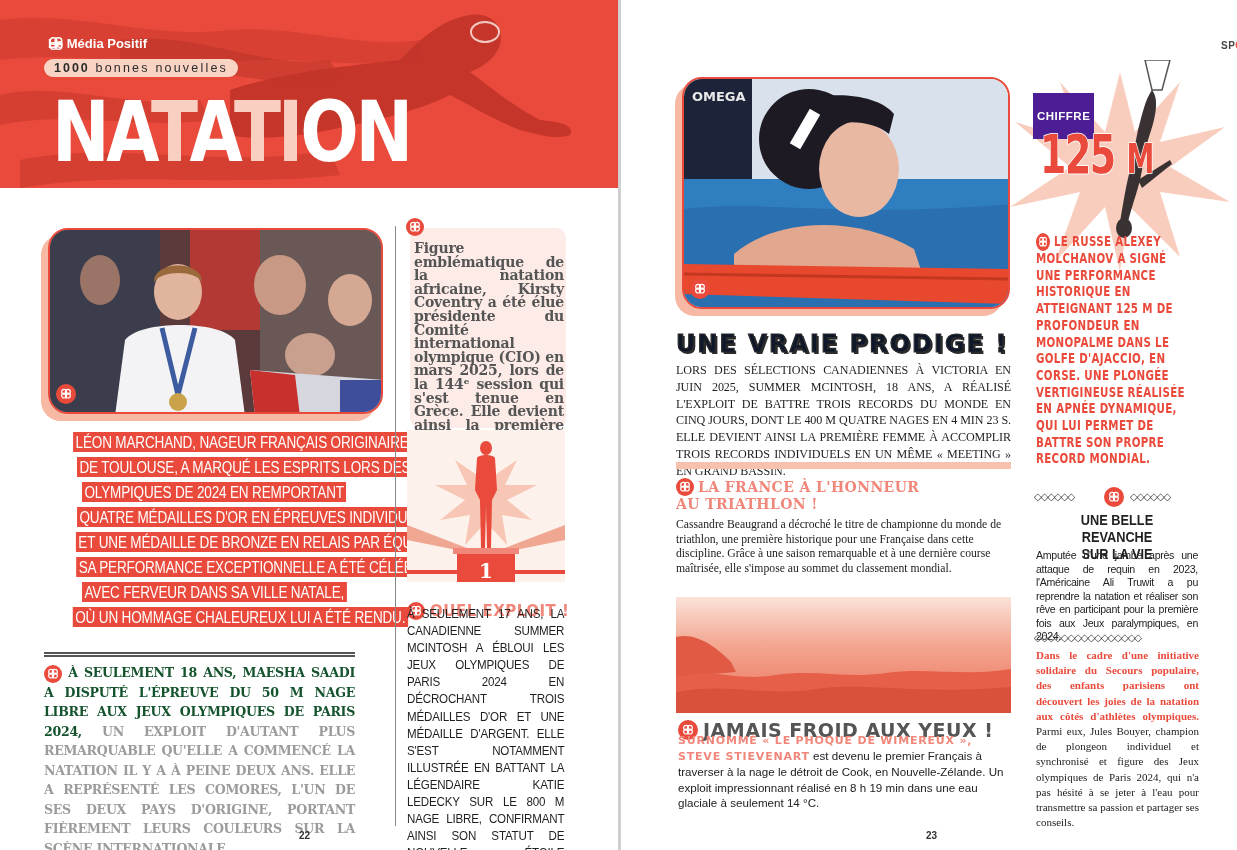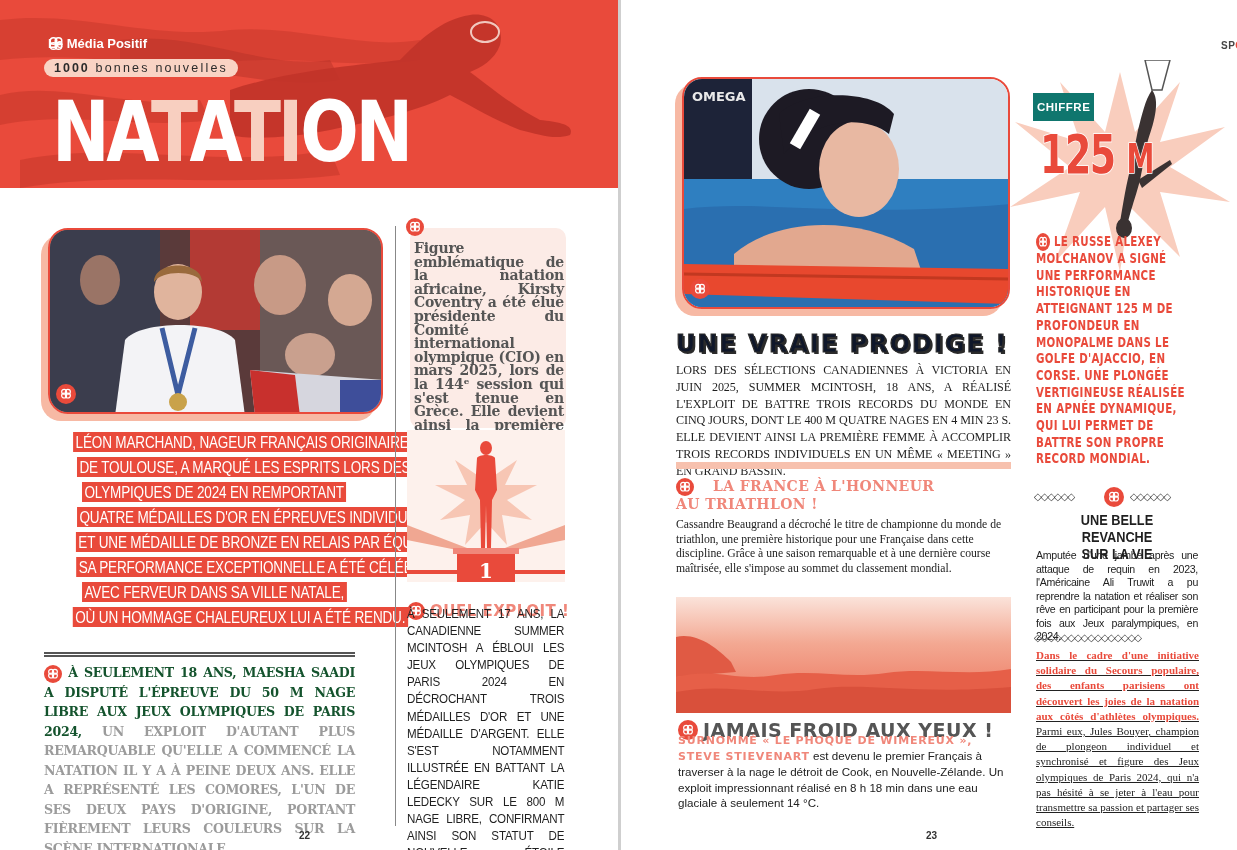--- a/index.html
+++ b/index.html
@@ -50,40 +50,40 @@
   .podium-illus { position: absolute; left: 407px; top: 430px; width: 158px; height: 152px; }
 
   .exploit-title { position: absolute; left: 407px; top: 602px; display: flex; align-items: center; gap: 5px; font-family: "DejaVu Sans", sans-serif; font-weight: bold; font-size: 15px; letter-spacing: 0.5px; color: #f0877a; }
   .exploit-text { position: absolute; left: 407px; top: 606px; width: 157px; font-family: "Liberation Sans", sans-serif; font-size: 12.6px; line-height: 17.1px; text-align: justify; text-transform: uppercase; color: #1f1f1f; letter-spacing: -0.2px; transform: scaleX(0.92); transform-origin: left top; width: 171px; }
 
   
   .sport-label { position: absolute; left: 1221px; top: 40px; font-weight: 900; font-size: 10px; letter-spacing: 0.5px; color: #444; }
   .sport-label .o { color: #e94a3b; }
   .starburst { position: absolute; left: 1010px; top: 72px; width: 220px; height: 200px; }
   .diver { position: absolute; left: 1100px; top: 60px; width: 90px; height: 180px; }
-  .chiffre-label { position: absolute; left: 1033px; top: 93px; background: #0f766e; color: #fff; font-weight: 900; font-size: 11.5px; padding: 8px 4px; letter-spacing: 0.5px; }
+  .chiffre-label { position: absolute; left: 1033px; top: 93px; background: #4c1d95; color: #fff; font-weight: 900; font-size: 11.5px; padding: 17px 4px; letter-spacing: 0.5px; }
   .big-number { position: absolute; left: 1040px; top: 128px; font-family: "DejaVu Sans", sans-serif; font-weight: bold; font-size: 54px; line-height: 1; color: #e94a3b; transform: scaleX(0.7); transform-origin: left top; letter-spacing: -2px; -webkit-text-stroke: 1.5px #ffffff; paint-order: stroke fill; text-shadow: 0 0 2px #fff; }
   .big-number .unit { font-size: 40px; }
 
   .alexey { position: absolute; left: 1036px; top: 233px; width: 170px; font-family: "DejaVu Sans", sans-serif; font-weight: bold; font-size: 13.2px; line-height: 16.7px; color: #e94a3b; text-transform: uppercase; letter-spacing: 0.4px; transform: scaleX(0.78); transform-origin: left top; width: 200px; }
 
   .diamonds { position: absolute; font-size: 10px; color: #333; letter-spacing: -1px; white-space: nowrap; overflow: hidden; }
   .revanche-title { position: absolute; left: 1036px; top: 512px; width: 162px; text-align: center; font-family: "Liberation Sans", sans-serif; font-weight: bold; font-size: 14.5px; line-height: 17px; color: #1f1f1f; transform: scaleX(0.88); }
   .revanche-text { position: absolute; left: 1036px; top: 549px; width: 162px; font-family: "Liberation Sans", sans-serif; font-size: 10.6px; line-height: 13.5px; text-align: justify; color: #222; letter-spacing: -0.3px; }
 
-  .secours { position: absolute; left: 1036px; top: 648px; width: 163px; font-family: "Liberation Serif", serif; font-size: 11px; line-height: 15.2px; text-align: justify; color: #222; text-decoration: underline; }
+  .secours { position: absolute; left: 1036px; top: 648px; width: 163px; font-family: "Liberation Serif", serif; font-size: 11px; line-height: 15.2px; text-align: justify; color: #222; }
   .secours .red { color: #e94a3b; font-weight: bold; }
 
   .prodige-title { position: absolute; left: 676px; top: 330px; font-family: "DejaVu Sans", sans-serif; font-weight: bold; font-size: 24px; letter-spacing: 2px; color: #0f172a; -webkit-text-stroke: 1.2px #2b2b2b; text-shadow: 2px 2px 0 #2b2b2b; white-space: nowrap; }
   .prodige-text { position: absolute; left: 676px; top: 362px; width: 335px; font-family: "Liberation Serif", serif; font-size: 12.1px; line-height: 16.8px; text-align: justify; color: #1f1f1f; text-transform: uppercase; letter-spacing: -0.1px; }
 
   .pink-bar { position: absolute; left: 676px; width: 335px; height: 7px; background: #f7c1ae; }
 
   .triathlon-title { position: absolute; left: 676px; top: 478px; font-family: "DejaVu Serif", serif; font-weight: bold; font-size: 14px; line-height: 17px; color: #f0877a; text-transform: uppercase; letter-spacing: 0.4px; }
-  .triathlon-title .row { display: flex; align-items: flex-start; gap: 19px; }
+  .triathlon-title .row { display: flex; align-items: center; gap: 4px; }
   .triathlon-text { position: absolute; left: 676px; top: 518px; width: 335px; font-family: Liberation Serif, serif; font-size: 11.7px; line-height: 14.6px; color: #222; }
 
   .sea-image { position: absolute; left: 676px; top: 597px; width: 335px; height: 116px; overflow: hidden; }
 
   .froid-title { position: absolute; left: 678px; top: 719px; display: flex; align-items: center; gap: 5px; font-family: "DejaVu Sans", sans-serif; font-weight: bold; font-size: 19px; letter-spacing: 0.5px; color: #555; }
   .froid-text { position: absolute; left: 678px; top: 732px; width: 340px; font-family: "Liberation Sans", sans-serif; font-size: 11.6px; line-height: 15.2px; color: #222; }
   .froid-text .red { color: #f0877a; font-weight: bold; letter-spacing: 0.8px; text-transform: uppercase; font-family: "DejaVu Sans", sans-serif; font-size: 11px; }
 </style>
 </head>
 <body>
@@ -293,21 +293,21 @@
         <circle cx="5.5" cy="5" r="3.3" fill="none" stroke="#fff" stroke-width="1.6"></circle>
         <circle cx="10.5" cy="5" r="3.3" fill="none" stroke="#fff" stroke-width="1.6"></circle>
         <circle cx="5.5" cy="10" r="3.3" fill="none" stroke="#fff" stroke-width="1.6"></circle>
         <circle cx="10.5" cy="10" r="3.3" fill="none" stroke="#fff" stroke-width="1.6"></circle>
       </svg>
   </span>
   <span>JAMAIS FROID AUX YEUX !</span>
 </div>
 <div class="froid-text">
   <span class="red">Surnommé « le phoque de Wimereux »,</span><br>
-  <span class="red">Steve Stievenart</span><span> est devenu le premier Français à traverser à la nage le détroit de Cook, en Nouvelle-Zélande. Un exploit impressionnant réalisé en 8 h 18 min dans une eau glaciale à seulement 14 °C.</span>
+  <span class="red">Steve Stievenart</span><span> est devenu le premier Français à traverser à la nage le détroit de Cook, en Nouvelle-Zélande. Un exploit impressionnant réalisé en 8 h 19 min dans une eau glaciale à seulement 14 °C.</span>
 </div>
 
 <div class="page-num" style="left:926px; top:823px;">23</div>
 
 <div class="sport-label">
   <span>SP</span><span class="o">O</span><span>RT</span>
 </div>
 
 <svg class="starburst" viewBox="0 0 220 200">
   <polygon points="110,0 125,60 170,10 150,70 215,55 160,95 220,130 150,120 170,185 120,135 110,200 95,135 45,190 70,120 0,135 60,95 5,50 70,70 50,10 95,60" fill="#f9cdbd"></polygon>

